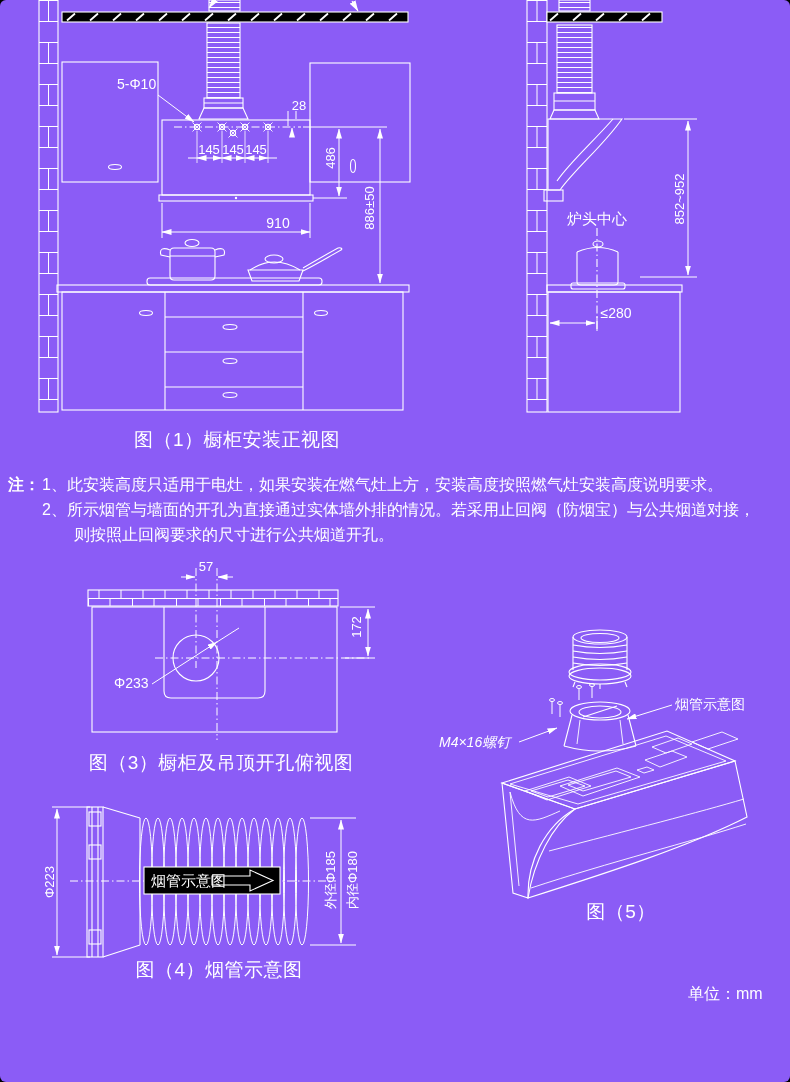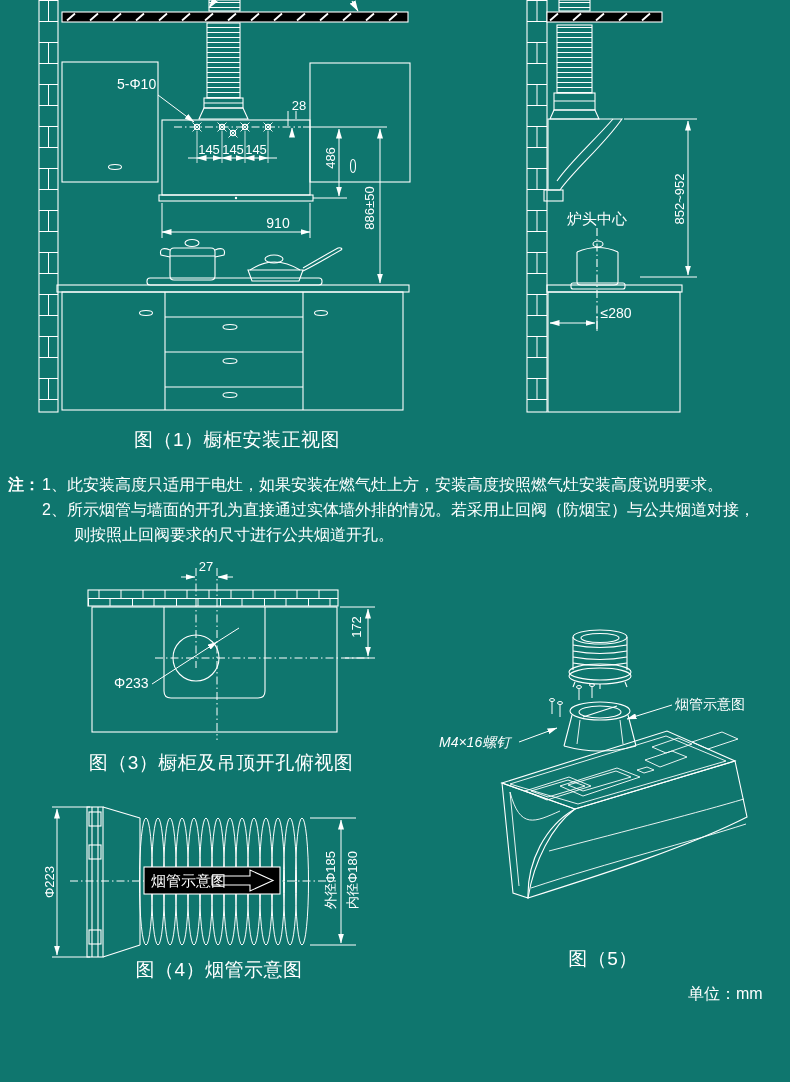--- a/index.html
+++ b/index.html
@@ -1,17 +1,17 @@
 <!DOCTYPE html>
 <html><head>
 <meta charset="utf-8">
 <style>
   html,body{margin:0;padding:0;background:#000;}
-  #canvas{position:relative;width:790px;height:1082px;background:#0f766e;overflow:hidden;
-          font-family:"Liberation Sans",sans-serif;}
+  #canvas{position:relative;width:790px;height:1082px;background:#8b5cf6;overflow:hidden;
+          font-family:"Liberation Sans",sans-serif;border-radius:6px;}
   svg{position:absolute;left:0;top:0;}
   .t{position:absolute;color:#fff;white-space:nowrap;line-height:1;}
   .c{transform:translate(-50%,-50%);}
   .v{transform:translate(-50%,-50%) rotate(-90deg);}
   .dim{font-size:13px;}
   .dimb{font-size:14px;margin-left:42px;}
   .lab{font-size:14px;}
   .lab2{font-size:15px;}
   .cap{font-size:19px;letter-spacing:0.5px;}
   .note{font-size:16px;}
@@ -280,30 +280,30 @@
 
 <div class="t dim v" style="left:679px;top:199px;">852~952</div>
 <div class="t lab2 c" style="left:597px;top:218px;">炉头中心</div>
 <div class="t dimb c" style="left:574px;top:313px;">≤280</div>
 
 <div class="t note" style="left:8px;top:477px;font-weight:bold;">注：</div>
 <div class="t note" style="left:42px;top:477px;">1、此安装高度只适用于电灶，如果安装在燃气灶上方，安装高度按照燃气灶安装高度说明要求。</div>
 <div class="t note" style="left:42px;top:502px;">2、所示烟管与墙面的开孔为直接通过实体墙外排的情况。若采用止回阀（防烟宝）与公共烟道对接，</div>
 <div class="t note" style="left:74px;top:527px;">则按照止回阀要求的尺寸进行公共烟道开孔。</div>
 
-<div class="t dim c" style="left:206px;top:566px;">27</div>
+<div class="t dim c" style="left:206px;top:566px;">57</div>
 <div class="t dim v" style="left:356px;top:627px;">172</div>
 <div class="t lab" style="left:114px;top:676px;">Φ233</div>
 <div class="t cap c" style="left:221px;top:762px;">图（3）橱柜及吊顶开孔俯视图</div>
 
 <div class="t dim v" style="left:49px;top:882px;">Φ223</div>
 <div class="t lab2" style="left:151px;top:873px;">烟管示意图</div>
 <div class="t dim v" style="left:330px;top:880px;">外径Φ185</div>
 <div class="t dim v" style="left:352px;top:880px;">内径Φ180</div>
 <div class="t cap c" style="left:219px;top:969px;">图（4）烟管示意图</div>
 
 <div class="t lab" style="left:675px;top:697px;">烟管示意图</div>
 <div class="t lab" style="left:439px;top:735px;font-style:italic;">M4×16螺钉</div>
-<div class="t cap c" style="left:603px;top:911px;margin-top:47px;">图（5）</div>
+<div class="t cap c" style="left:621px;top:911px;">图（5）</div>
 
 <div class="t unit" style="left:688px;top:986px;">单位：mm</div>
 
 </div>
 
 </body></html>

